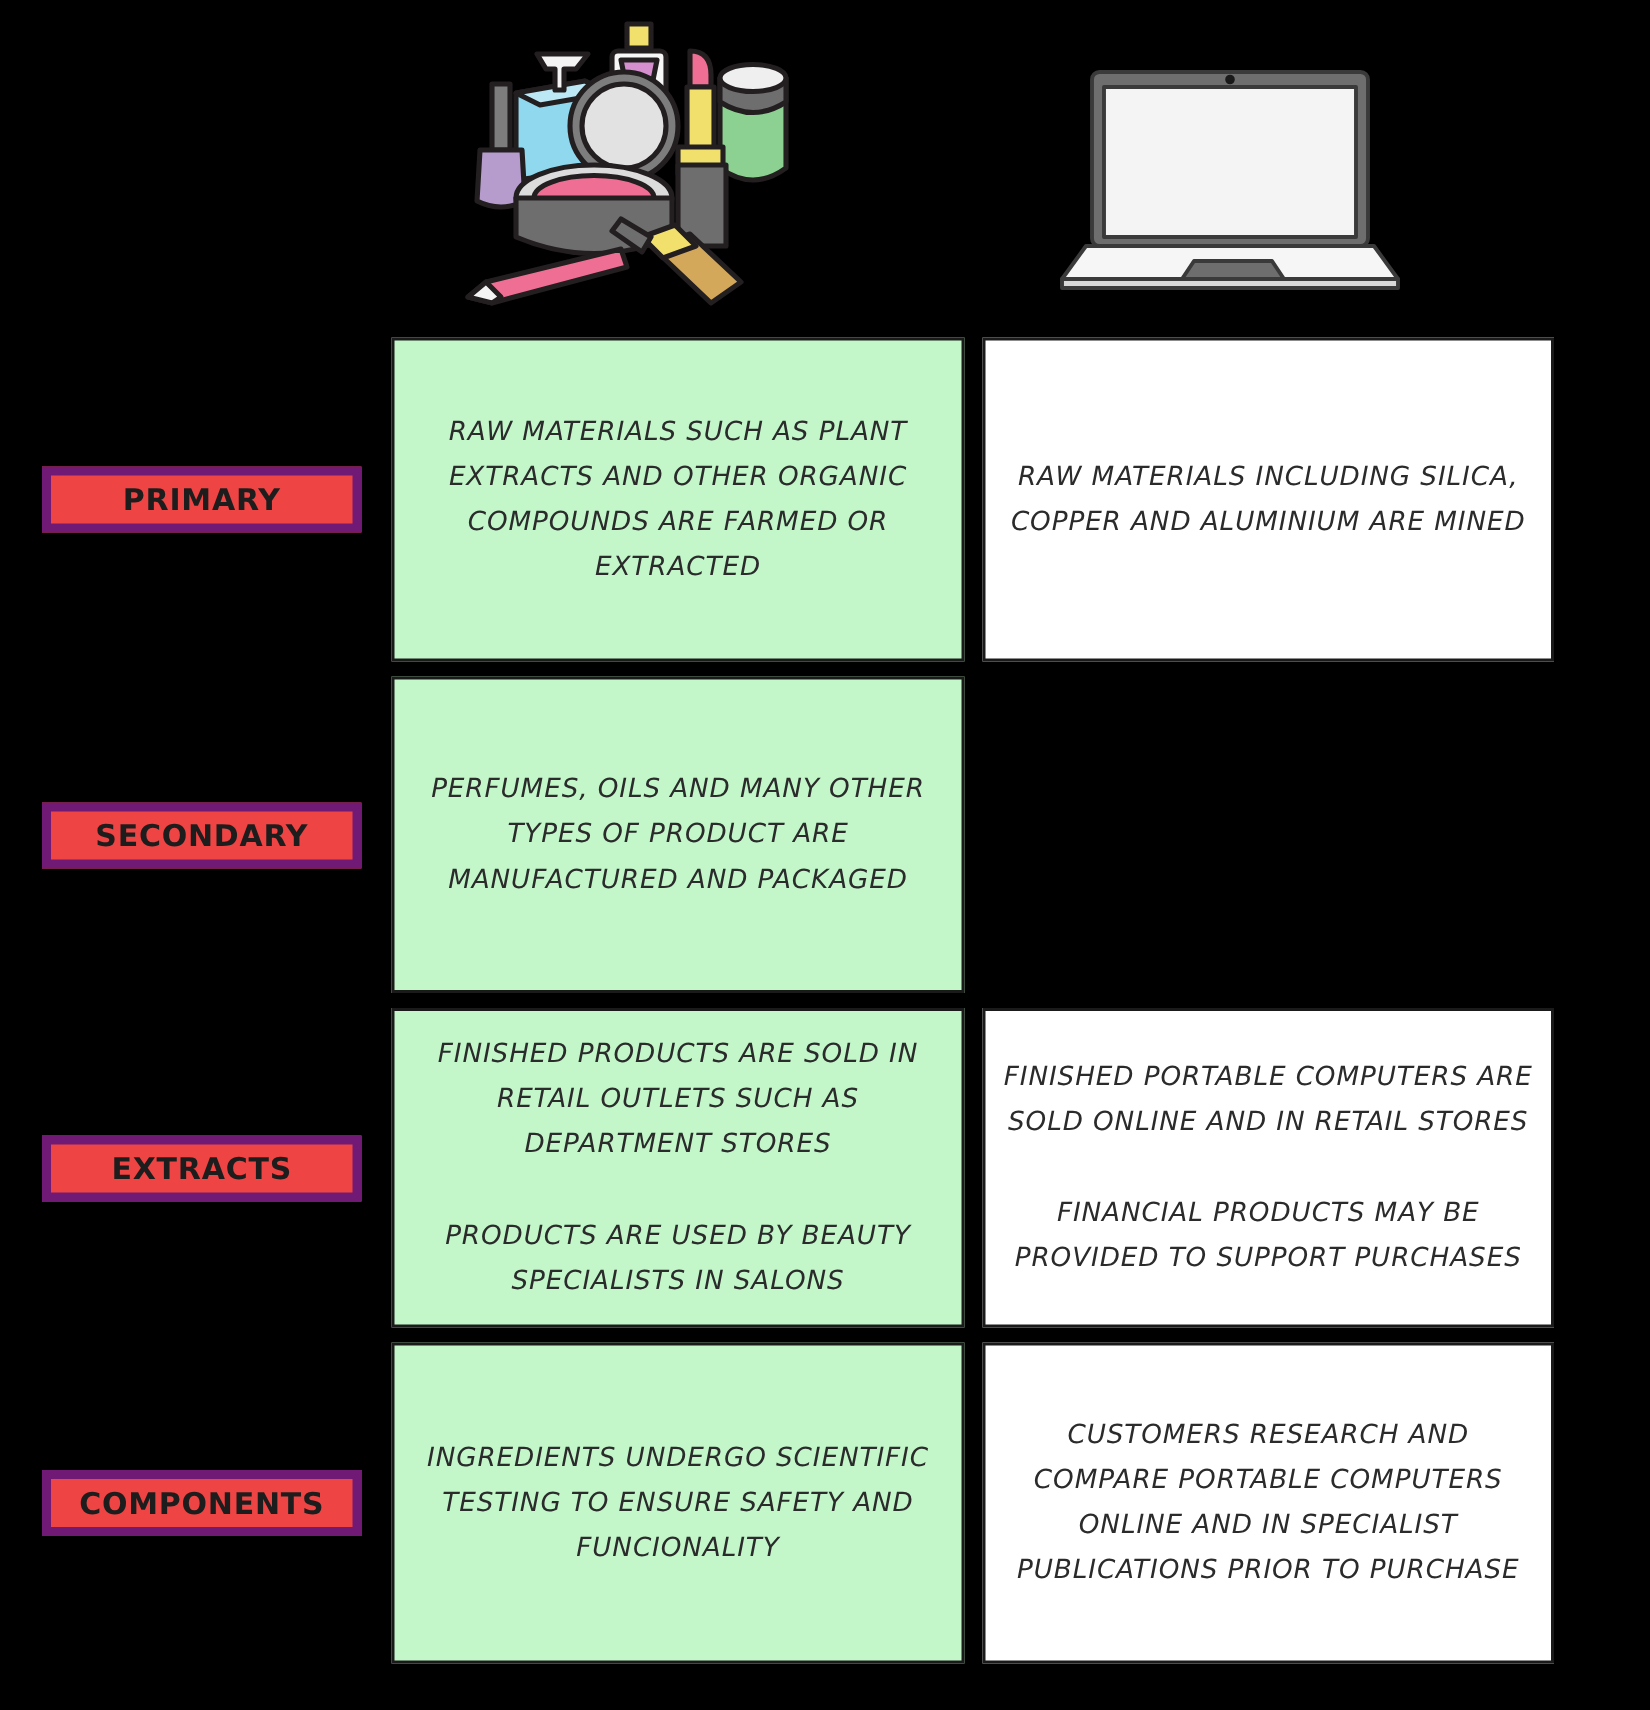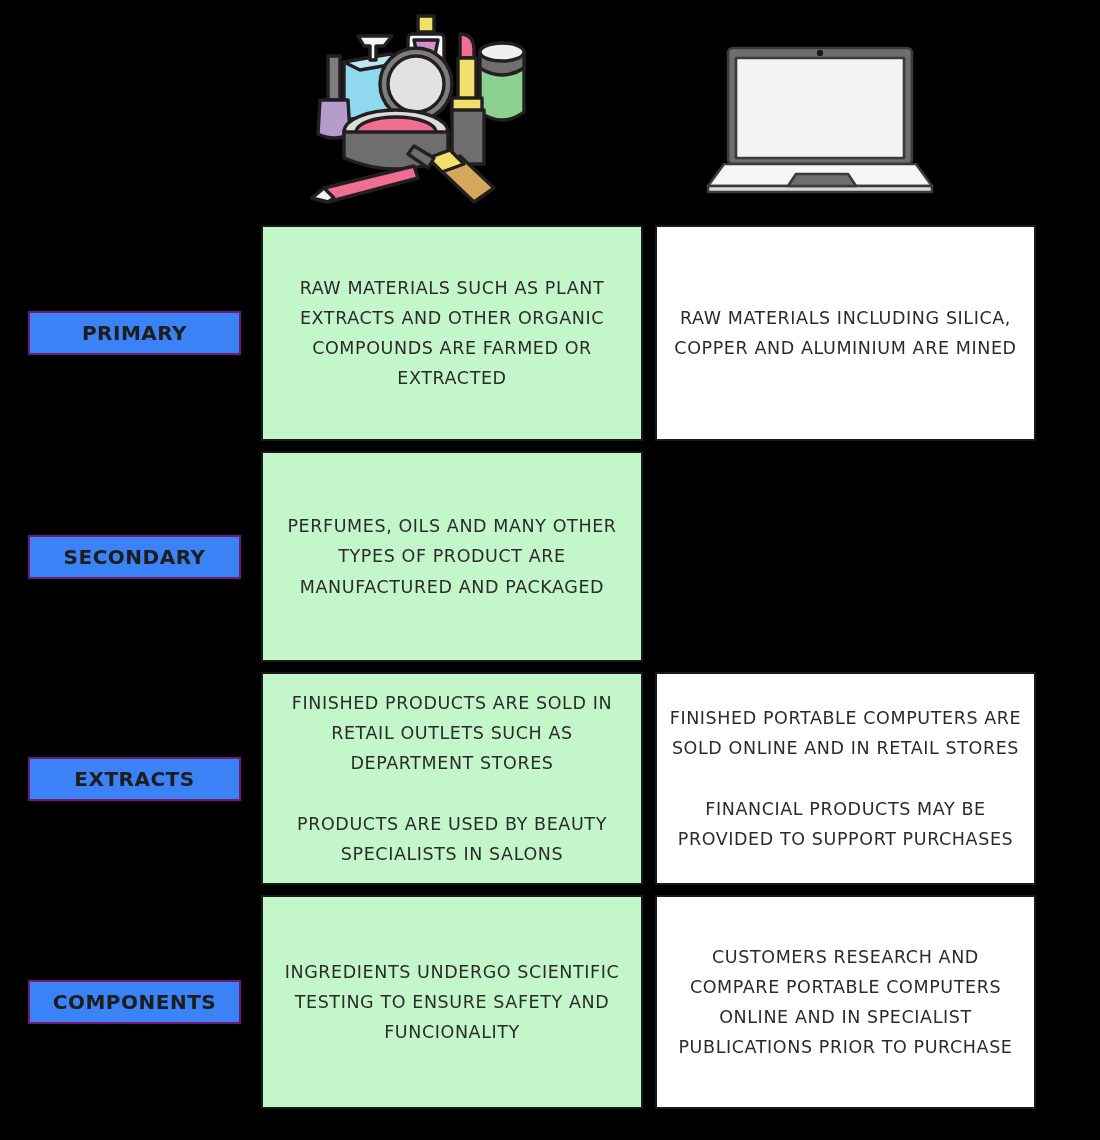--- a/index.html
+++ b/index.html
@@ -84,22 +84,22 @@
     width: 213px;
     height: 100%;
     display: flex;
     align-items: center;
     justify-content: center;
   }
   .stage-label {
     box-sizing: border-box;
     width: 213px;
     height: 44px;
-    background: #3b82f6;
-    border: 2px solid #701a75;
+    background: #ef4444;
+    border: 6px solid #701a75;
     display: flex;
     align-items: center;
     justify-content: center;
     font-family: "DejaVu Sans", sans-serif;
     font-size: 20px;
     font-weight: bold;
     letter-spacing: 0.5px;
     color: #1d1d1d;
     white-space: nowrap;
   }
@@ -128,20 +128,21 @@
     background: #c3f7ca;
   }
   .cell.col-blue {
     left: 655px;
     width: 381px;
     height: 100%;
     background: #ffffff;
   }
   .cell p {
     margin: 0;
+    font-style: italic;
   }
   .cell p + p {
     margin-top: 1.72em;
   }
 </style>
 </head>
 <body>
 
 <div id="watermark">
   <div class="wm-slash"></div>

